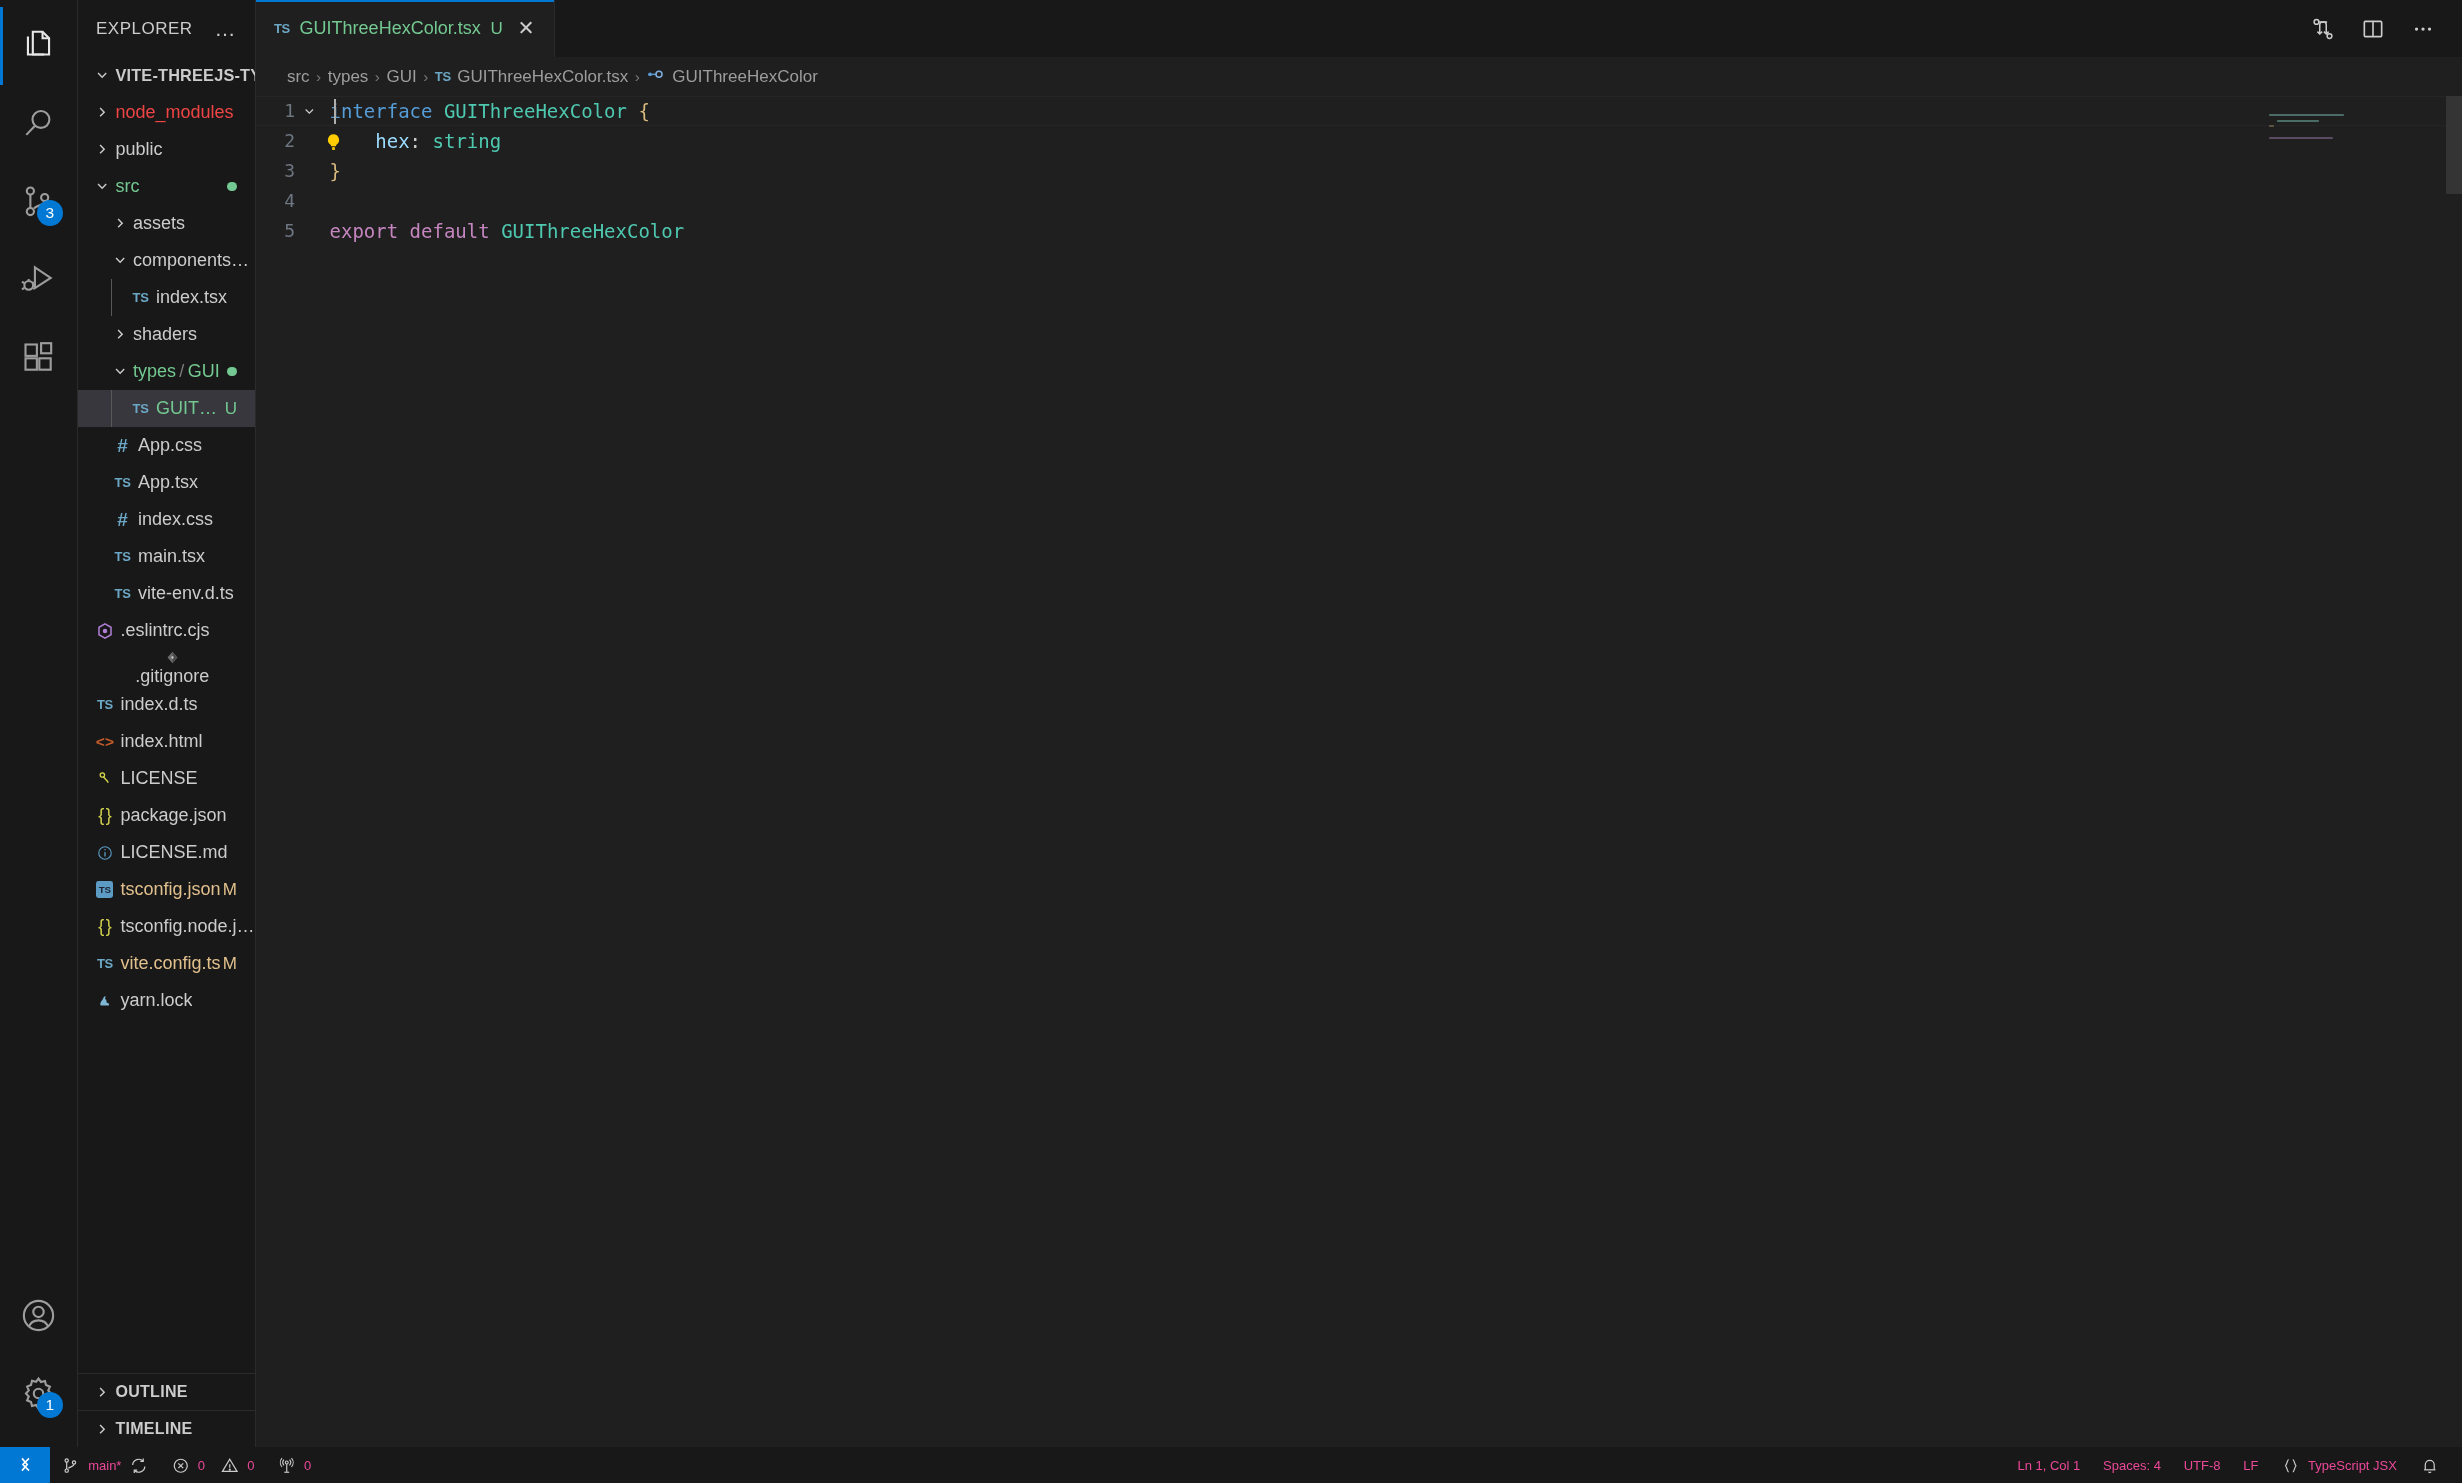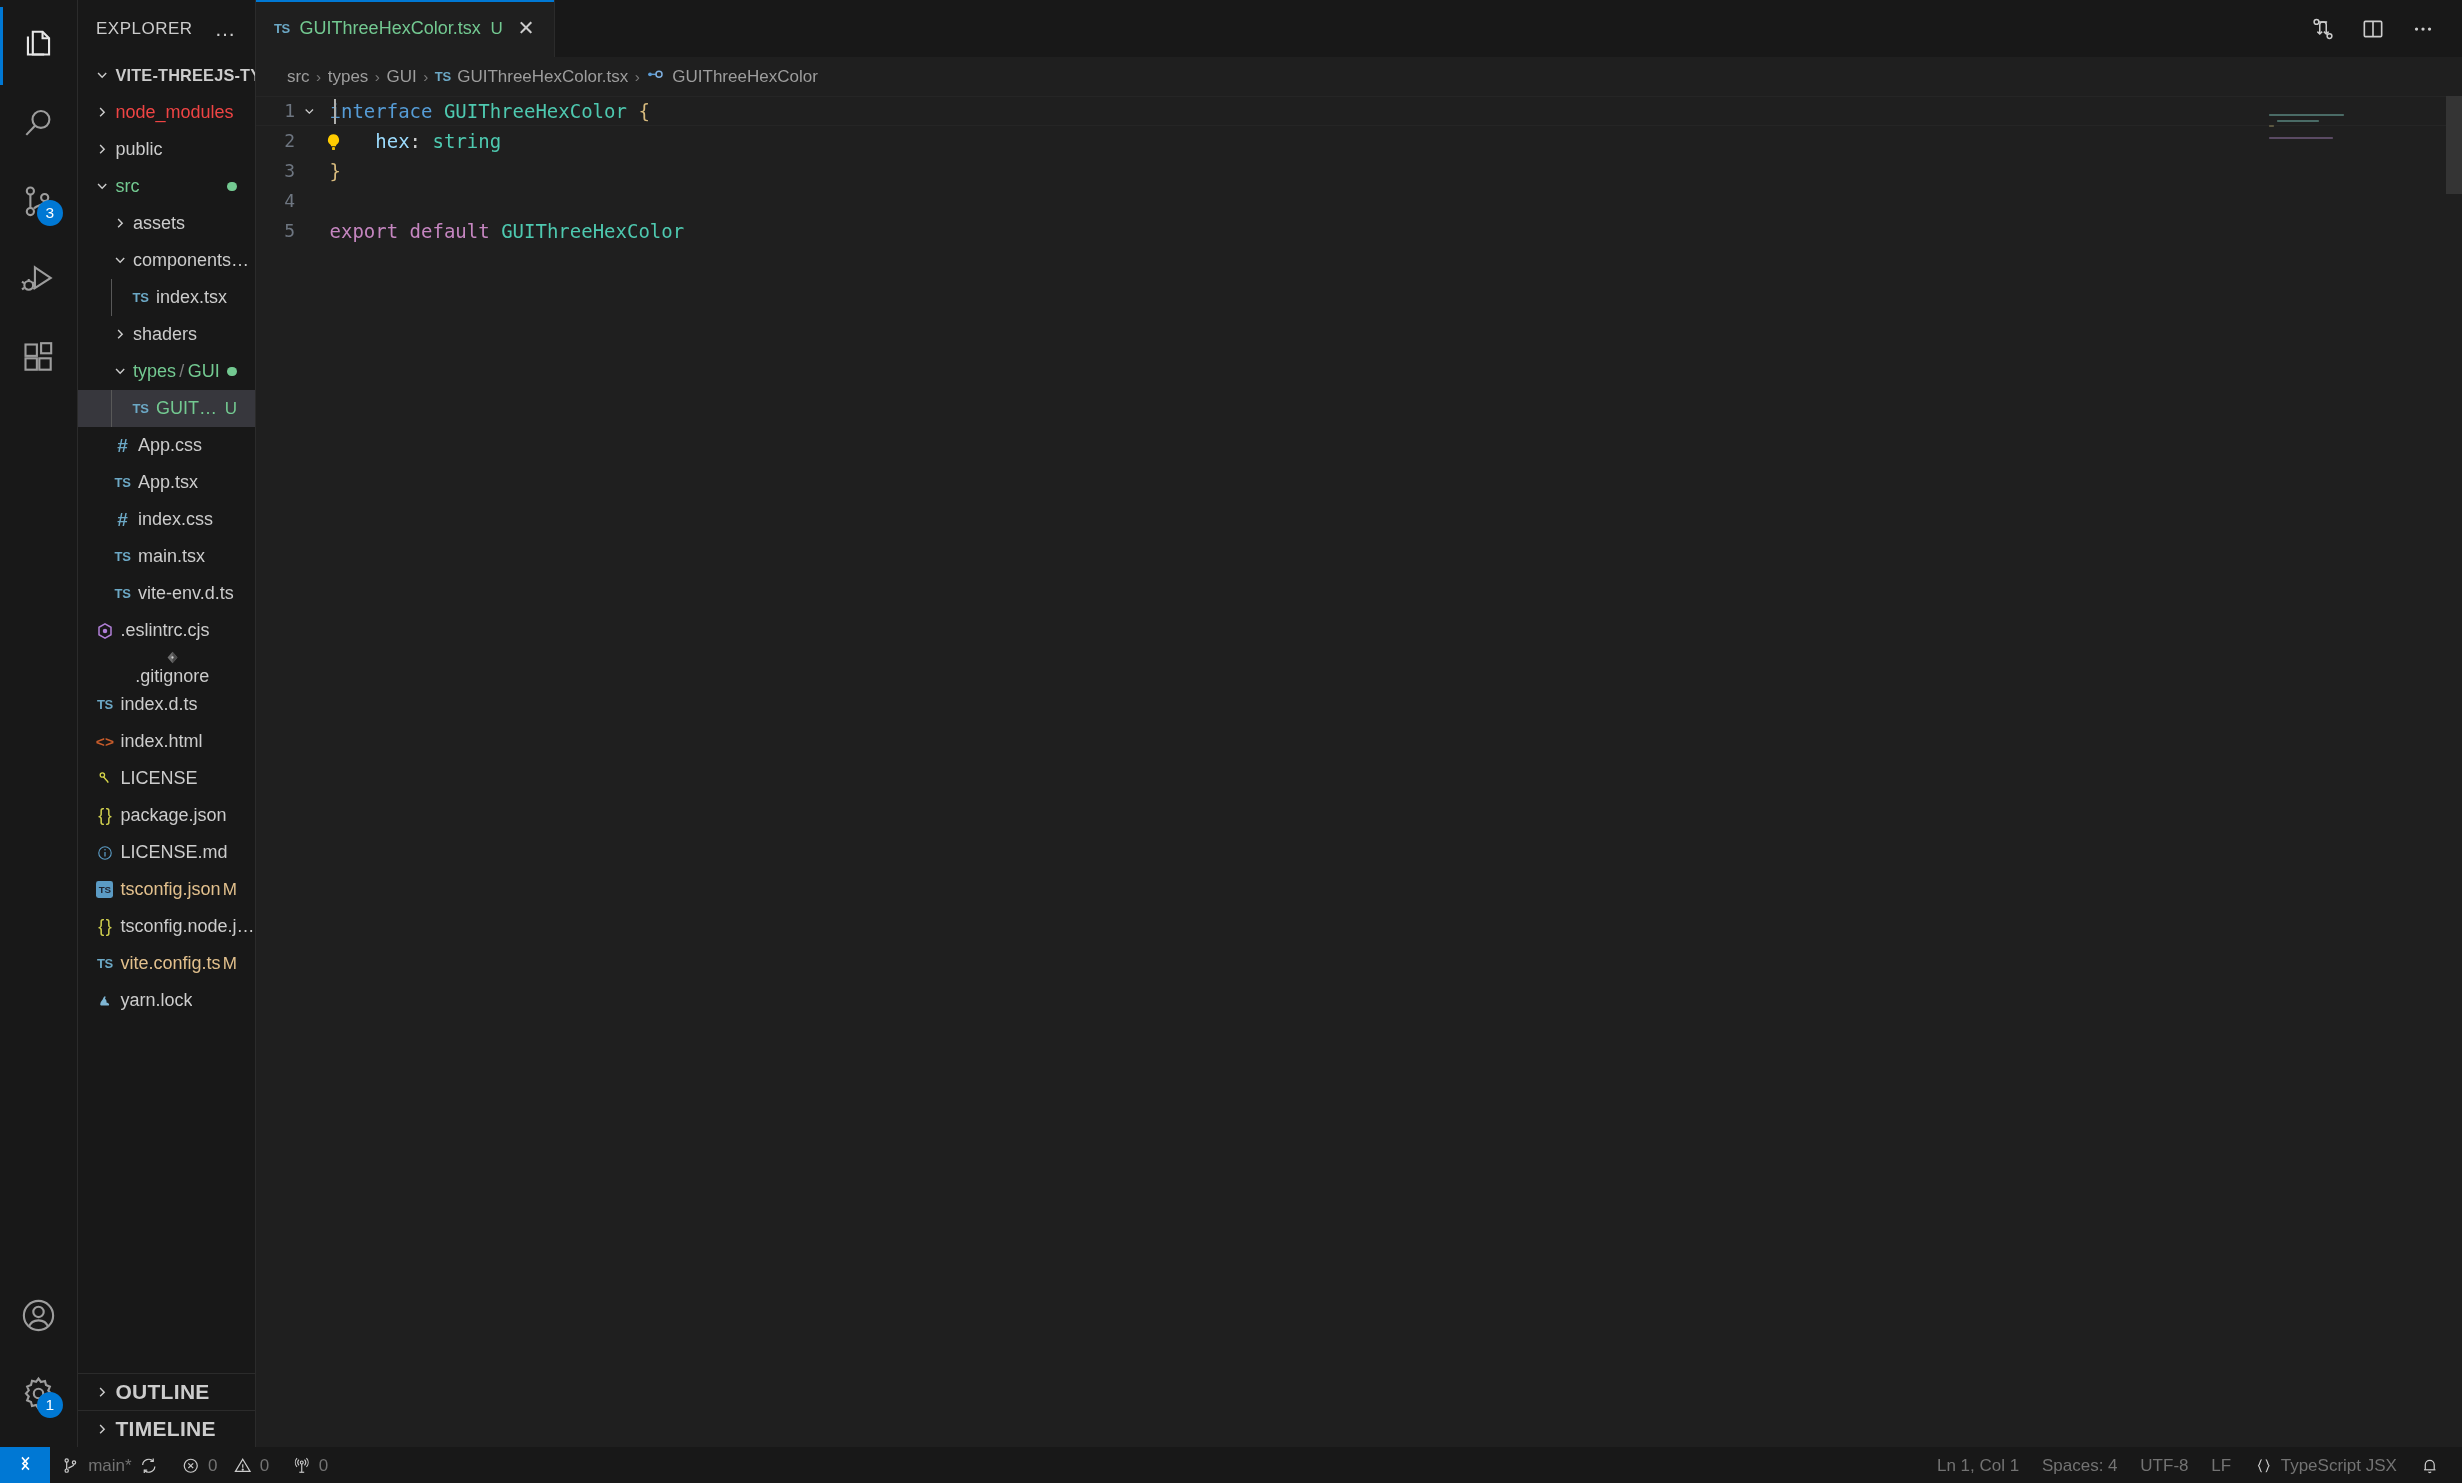--- a/index.html
+++ b/index.html
@@ -97,21 +97,21 @@
   .ts-badge { color: #6ca8c5; font-size: 13px; font-weight: bold; letter-spacing: -0.4px; }
 
   .indent-guide {
     position: absolute; top: 0; bottom: 0; width: 0.8px; background: #585858;
   }
 
   
   .panel-head {
     height: 37px; display: flex; align-items: center;
     border-top: 0.8px solid #2b2b2b;
-    color: #cccccc; font-size: 21px; font-weight: bold; letter-spacing: 0.3px;
+    color: #cccccc; font-size: 16px; font-weight: bold; letter-spacing: 0.3px;
     padding-left: 11.4px; cursor: pointer;
   }
   .panel-head .twisty { width: 26px; }
 
   
   .editor-area { flex: 1 1 auto; display: flex; flex-direction: column; background: #1f1f1f; min-width: 0; }
   .tabbar { height: 57px; background: #181818; display: flex; align-items: stretch; position: relative; }
   .tab {
     display: flex; align-items: center; gap: 9.8px;
     padding: 0 14.7px 0 18px; background: #1f1f1f;
@@ -170,21 +170,21 @@
     background: rgba(121,121,121,0.24);
   }
   .edge-scroll {
     position: absolute; top: 0; right: 0; width: 16.3px; height: 100%;
     background: #1f1f1f;
   }
 
   
   .statusbar {
     height: 37px; background: #181818; display: flex; align-items: flex-start;
-    color: #737373; font-size: 17px; flex: none;
+    color: #ec4899; font-size: 13px; flex: none;
   }
   .remote {
     width: 50px; height: 37px; background: #0078d4;
     display: flex; align-items: center; justify-content: center; cursor: pointer;
   }
   .remote svg { width: 21px; height: 21px; }
   .sb-item { display: flex; align-items: center; gap: 7.3px; padding: 0 11.4px; height: 37px; cursor: pointer; white-space: nowrap; }
   .sb-item svg { width: 19.5px; height: 19.5px; display: block; }
   .sb-right { margin-left: auto; display: flex; align-items: center; padding-right: 11.4px; }
 </style>

